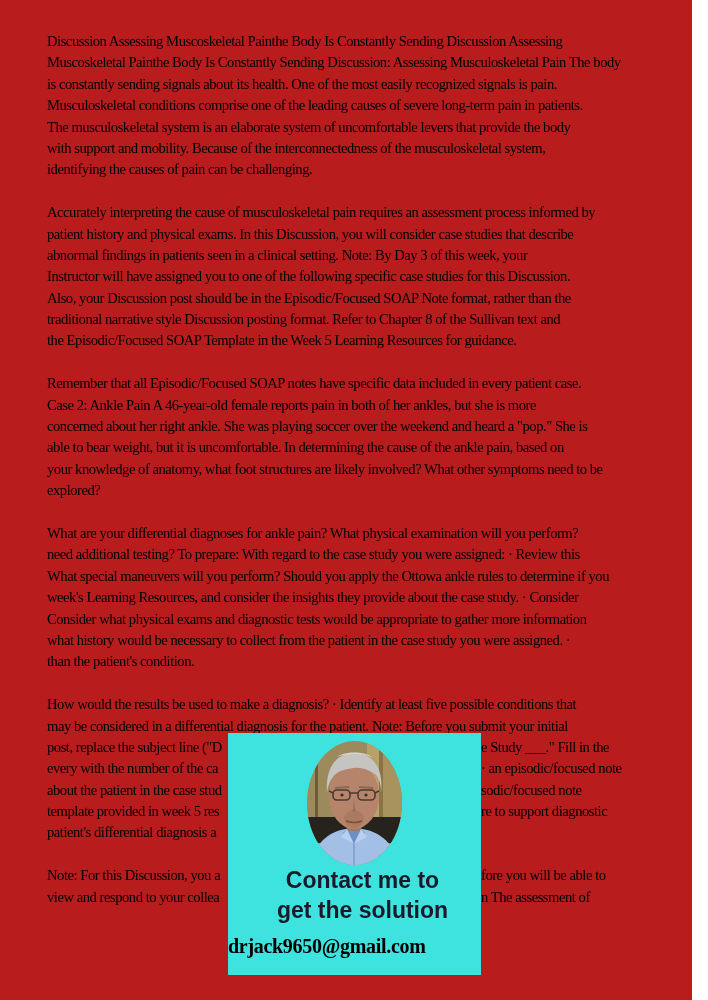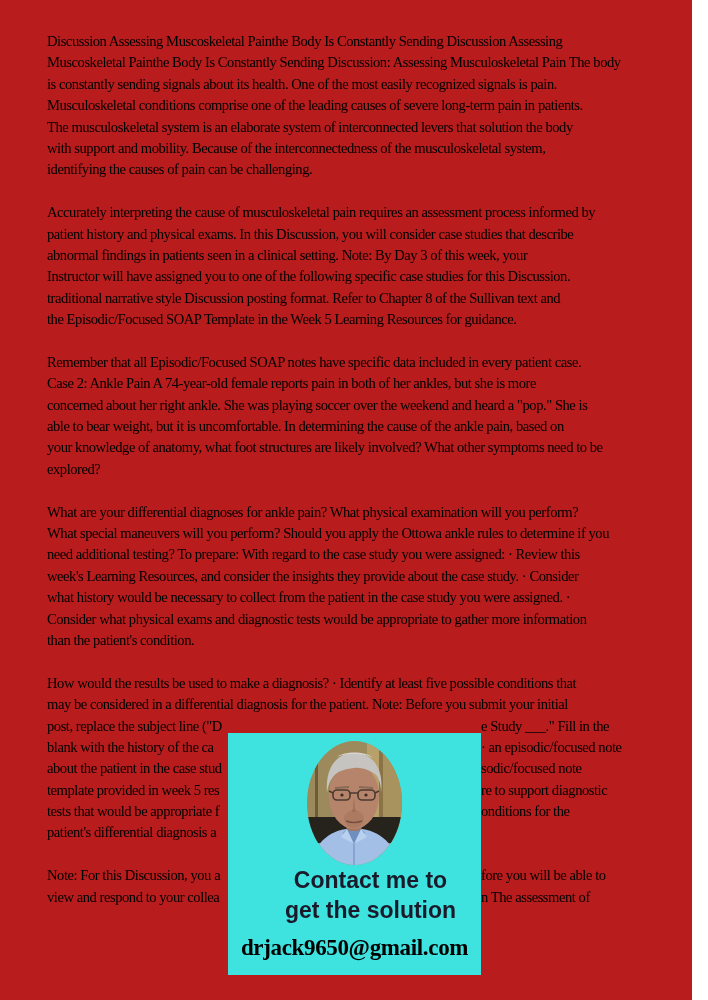--- a/index.html
+++ b/index.html
@@ -40,85 +40,84 @@
   .photo{
     position:absolute;
     left:79px;top:8px;
     width:95px;height:124px;
     border-radius:50%;
     overflow:hidden;
   }
   .photo svg{display:block;width:100%;height:100%;}
   .headline{
     position:absolute;
-    left:16px;top:132px;width:100%;
+    left:8px;top:132px;width:100%;
     text-align:center;
     font-family:"Liberation Sans",sans-serif;
     font-weight:bold;
     font-size:23px;
     line-height:30px;
   }
   .email{
     position:absolute;
     left:0;top:202px;width:100%;
-    text-align:center;
     font-family:"Liberation Serif",serif;
     font-weight:bold;
-    font-size:23px;
+    font-size:20px;
     letter-spacing:-0.015em;
   }
 </style>
 </head>
 <body>
 
 <div class="page">
 
   <div class="doc-text">
       <div class="para">
         <div class="line">Discussion Assessing Muscoskeletal Painthe Body Is Constantly Sending Discussion Assessing</div>
         <div class="line">Muscoskeletal Painthe Body Is Constantly Sending Discussion: Assessing Musculoskeletal Pain The body</div>
         <div class="line">is constantly sending signals about its health. One of the most easily recognized signals is pain.</div>
         <div class="line">Musculoskeletal conditions comprise one of the leading causes of severe long-term pain in patients.</div>
-        <div class="line">The musculoskeletal system is an elaborate system of interconnected levers that solution the body</div>
+        <div class="line">The musculoskeletal system is an elaborate system of uncomfortable levers that provide the body</div>
         <div class="line">with support and mobility. Because of the interconnectedness of the musculoskeletal system,</div>
         <div class="line">identifying the causes of pain can be challenging.</div>
       </div>
       <div class="para">
         <div class="line">Accurately interpreting the cause of musculoskeletal pain requires an assessment process informed by</div>
         <div class="line">patient history and physical exams. In this Discussion, you will consider case studies that describe</div>
         <div class="line">abnormal findings in patients seen in a clinical setting. Note: By Day 3 of this week, your</div>
         <div class="line">Instructor will have assigned you to one of the following specific case studies for this Discussion.</div>
+        <div class="line">Also, your Discussion post should be in the Episodic/Focused SOAP Note format, rather than the</div>
         <div class="line">traditional narrative style Discussion posting format. Refer to Chapter 8 of the Sullivan text and</div>
         <div class="line">the Episodic/Focused SOAP Template in the Week 5 Learning Resources for guidance.</div>
       </div>
       <div class="para">
         <div class="line">Remember that all Episodic/Focused SOAP notes have specific data included in every patient case.</div>
-        <div class="line">Case 2: Ankle Pain A 74-year-old female reports pain in both of her ankles, but she is more</div>
+        <div class="line">Case 2: Ankle Pain A 46-year-old female reports pain in both of her ankles, but she is more</div>
         <div class="line">concerned about her right ankle. She was playing soccer over the weekend and heard a "pop." She is</div>
         <div class="line">able to bear weight, but it is uncomfortable. In determining the cause of the ankle pain, based on</div>
         <div class="line">your knowledge of anatomy, what foot structures are likely involved? What other symptoms need to be</div>
         <div class="line">explored?</div>
       </div>
       <div class="para">
         <div class="line">What are your differential diagnoses for ankle pain? What physical examination will you perform?</div>
+        <div class="line">need additional testing? To prepare: With regard to the case study you were assigned: · Review this</div>
         <div class="line">What special maneuvers will you perform? Should you apply the Ottowa ankle rules to determine if you</div>
-        <div class="line">need additional testing? To prepare: With regard to the case study you were assigned: · Review this</div>
         <div class="line">week's Learning Resources, and consider the insights they provide about the case study. · Consider</div>
+        <div class="line">Consider what physical exams and diagnostic tests would be appropriate to gather more information</div>
         <div class="line">what history would be necessary to collect from the patient in the case study you were assigned. ·</div>
-        <div class="line">Consider what physical exams and diagnostic tests would be appropriate to gather more information</div>
         <div class="line">than the patient's condition.</div>
       </div>
       <div class="para">
         <div class="line">How would the results be used to make a diagnosis? · Identify at least five possible conditions that</div>
         <div class="line">may be considered in a differential diagnosis for the patient. Note: Before you submit your initial</div>
         <div class="line"><span class="frag-left">post, replace the subject line ("D</span><span class="frag-right">e Study ___." Fill in the</span></div>
-        <div class="line"><span class="frag-left">blank with the history of the ca</span><span class="frag-right">· an episodic/focused note</span></div>
+        <div class="line"><span class="frag-left">every with the number of the ca</span><span class="frag-right">· an episodic/focused note</span></div>
         <div class="line"><span class="frag-left">about the patient in the case stud</span><span class="frag-right">sodic/focused note</span></div>
         <div class="line"><span class="frag-left">template provided in week 5 res</span><span class="frag-right">re to support diagnostic</span></div>
-        <div class="line"><span class="frag-left">tests that would be appropriate f</span><span class="frag-right">onditions for the</span></div>
         <div class="line"><span class="frag-left">patient's differential diagnosis a</span><span class="frag-right"></span></div>
       </div>
       <div class="para">
         <div class="line"><span class="frag-left">Note: For this Discussion, you a</span><span class="frag-right">fore you will be able to</span></div>
         <div class="line"><span class="frag-left">view and respond to your collea</span><span class="frag-right">n The assessment of</span></div>
       </div>
     </div>
 
   <div class="ad" style="background: rgb(62, 226, 222);">
     <div class="photo">

